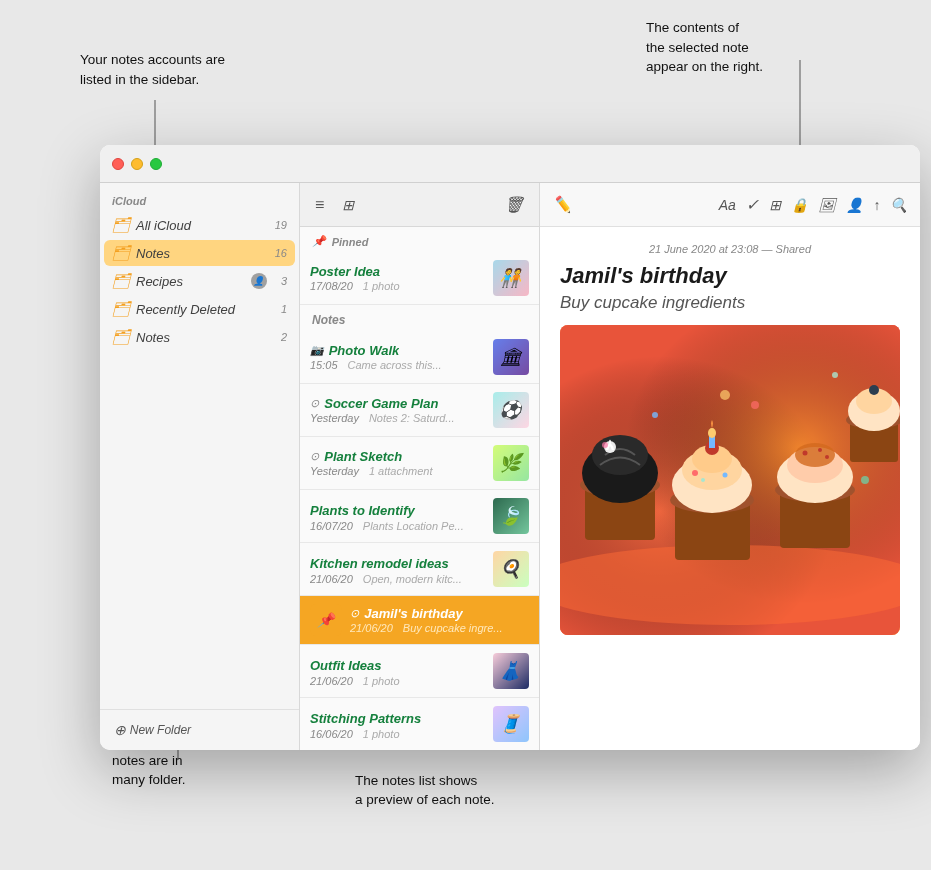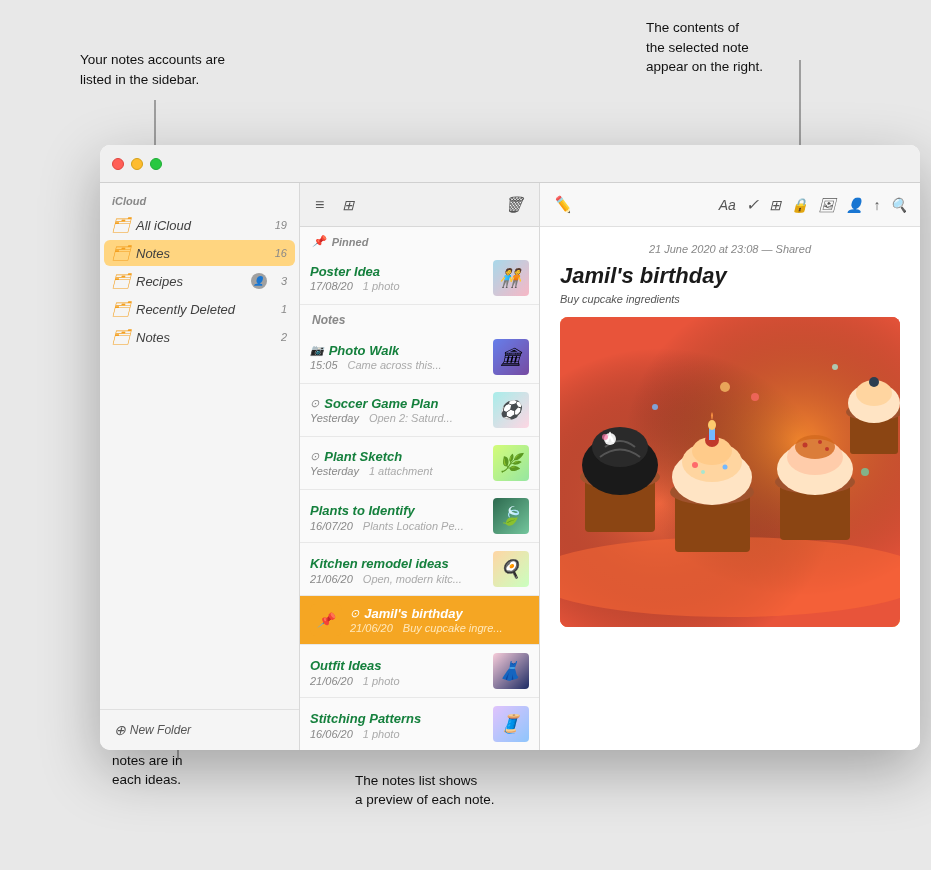--- a/index.html
+++ b/index.html
@@ -287,21 +287,21 @@
       text-align: center;
       margin-bottom: 8px;
     }
     .detail-title {
       font-size: 22px;
       font-weight: 700;
       color: #1a1a1a;
       margin-bottom: 4px;
     }
     .detail-subtitle {
-      font-size: 11px;
+      font-size: 17px;
       color: #555;
       margin-bottom: 12px;
     }
     .detail-image {
       width: 100%;
       border-radius: 8px;
       background: linear-gradient(135deg, #ff9a56 0%, #ff6b35 30%, #e74c3c 60%, #ff9a9e 100%);
       height: 310px;
       position: relative;
       overflow: hidden;
@@ -412,21 +412,21 @@
 
 <div class="callout-text" style="top:18px; right:168px; max-width:200px; text-align:left;">
   <span>The contents of</span><br>
   <span>the selected note</span><br>
   <span>appear on the right.</span>
 </div>
 
 <div class="callout-text" style="bottom:80px; left:112px; max-width:160px;">
   <span>See how many</span><br>
   <span>notes are in</span><br>
-  <span>each ideas.</span>
+  <span>many folder.</span>
 </div>
 
 <div class="callout-text" style="bottom:60px; left:355px; max-width:220px;">
   <span>The notes list shows</span><br>
   <span>a preview of each note.</span>
 </div>
 
 <svg class="callout-lines" xmlns="http://www.w3.org/2000/svg">
 
   <line x1="155" y1="100" x2="155" y2="148" stroke="#555" stroke-width="1"></line>
@@ -536,21 +536,21 @@
         </div>
 
         <div class="note-item">
           <div class="note-left">
             <div style="display:flex;align-items:center;gap:3px;">
               <span class="note-icon">⊙</span>
               <span class="note-title">Soccer Game Plan</span>
             </div>
             <div class="note-date-preview">
               <span class="note-date">Yesterday</span>
-              <span class="note-preview">Open 2: Saturd...</span>
+              <span class="note-preview">Notes 2: Saturd...</span>
             </div>
           </div>
           <div class="thumb-box thumb-soccer">⚽</div>
         </div>
 
         <div class="note-item">
           <div class="note-left">
             <div style="display:flex;align-items:center;gap:3px;">
               <span class="note-icon">⊙</span>
               <span class="note-title">Plant Sketch</span>

